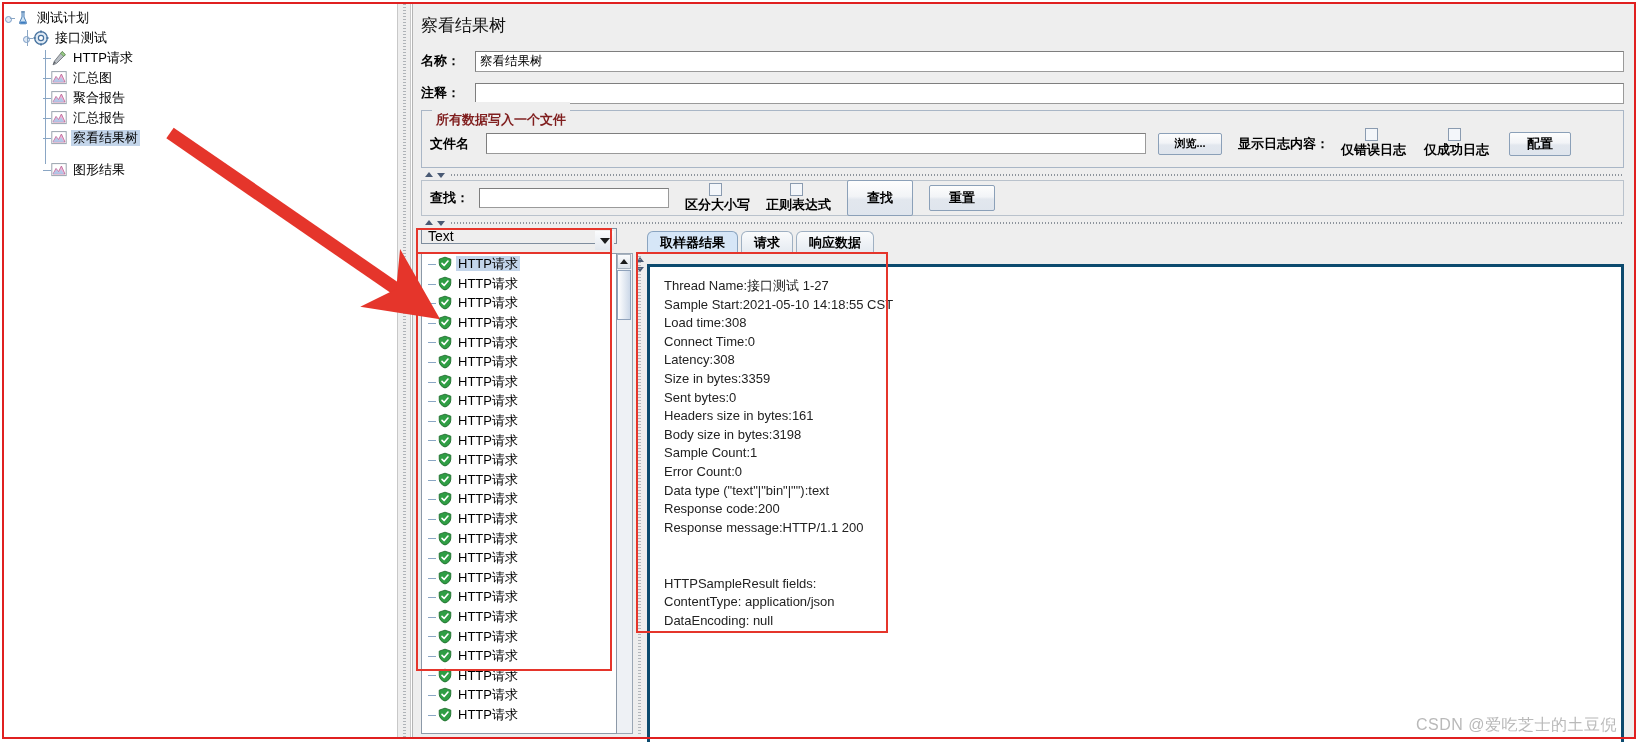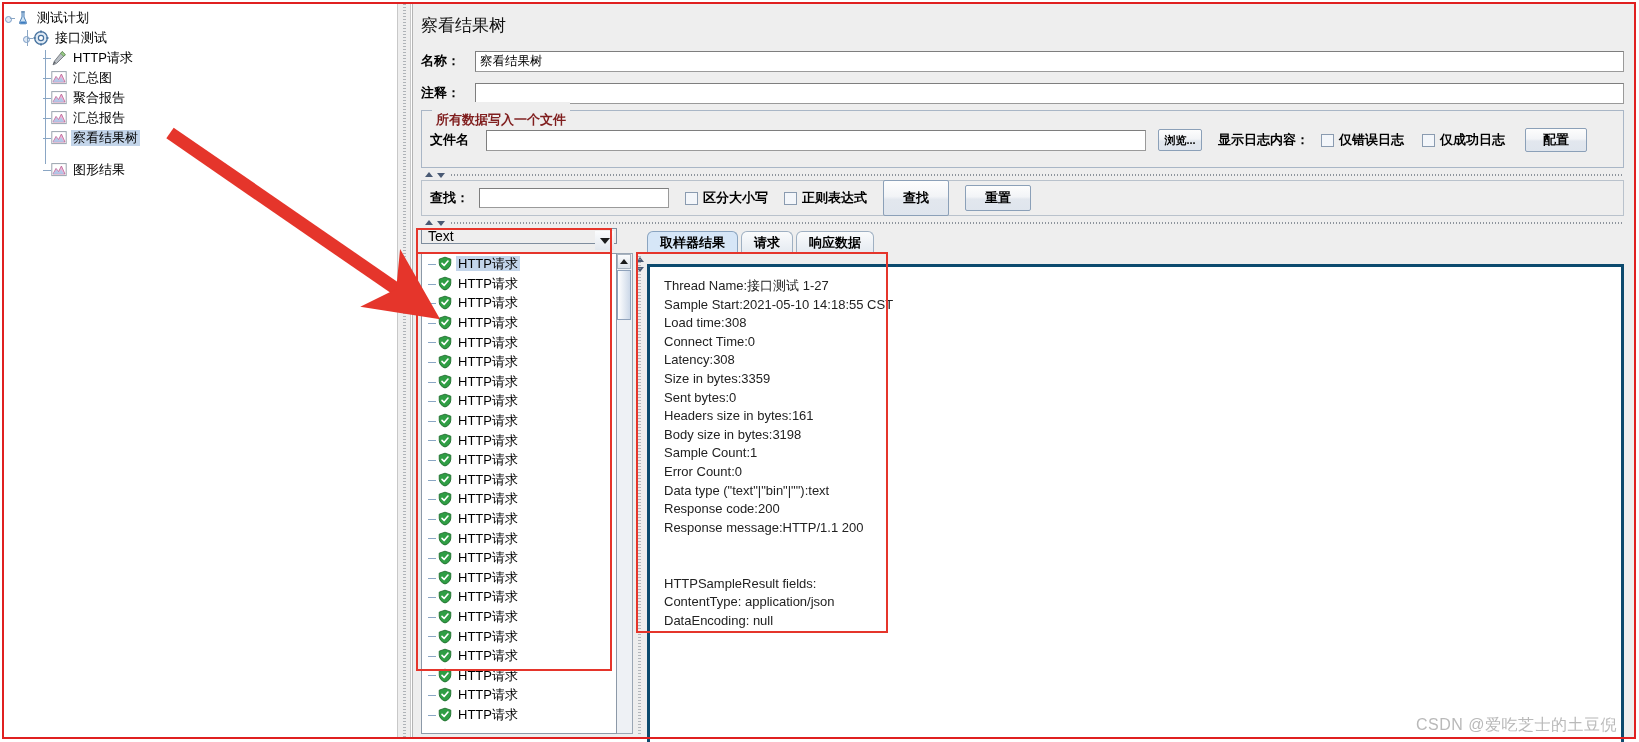--- a/index.html
+++ b/index.html
@@ -164,20 +164,21 @@
     border-radius: 2px;
     font-size: 13px; font-weight: bold;
     color: #000;
     display: flex; align-items: center; justify-content: center;
     cursor: default;
   }
   .chk-wrap {
     display: flex; align-items: center;
     font-size: 13px; font-weight: bold; color: #000;
     white-space: nowrap;
+    flex-direction: column;
   }
   .chk {
     width: 13px; height: 13px;
     border: 1px solid #8a9bb0;
     background: #f3f6fa;
     margin-right: 5px;
     flex: 0 0 auto;
   }
 
   
@@ -460,21 +461,21 @@
       <span class="field-label">注释：</span>
       <div class="text-input" style="width:1149px;"></div>
     </div>
 
     <div id="file-group">
       <div id="file-group-legend">所有数据写入一个文件</div>
 
       <div style="position:absolute; left:8px; top:17px; display:flex; align-items:center; gap:12px;">
         <span class="field-label" style="width:44px;">文件名</span>
         <div class="text-input" style="width:660px;"></div>
-        <div class="btn" style="width:44px; height:22px; font-size:11px;">浏览...</div>
+        <div class="btn" style="width:64px; height:22px; font-size:11px;">浏览...</div>
         <span style="font-size:13px; font-weight:bold; margin-left:4px;">显示日志内容：</span>
         <span class="chk-wrap">
           <span class="chk"></span>
           <span>仅错误日志</span>
         </span>
         <span class="chk-wrap" style="margin-left:6px;">
           <span class="chk"></span>
           <span>仅成功日志</span>
         </span>
         <div class="btn" style="width:62px; height:24px; margin-left:8px;">配置</div>

